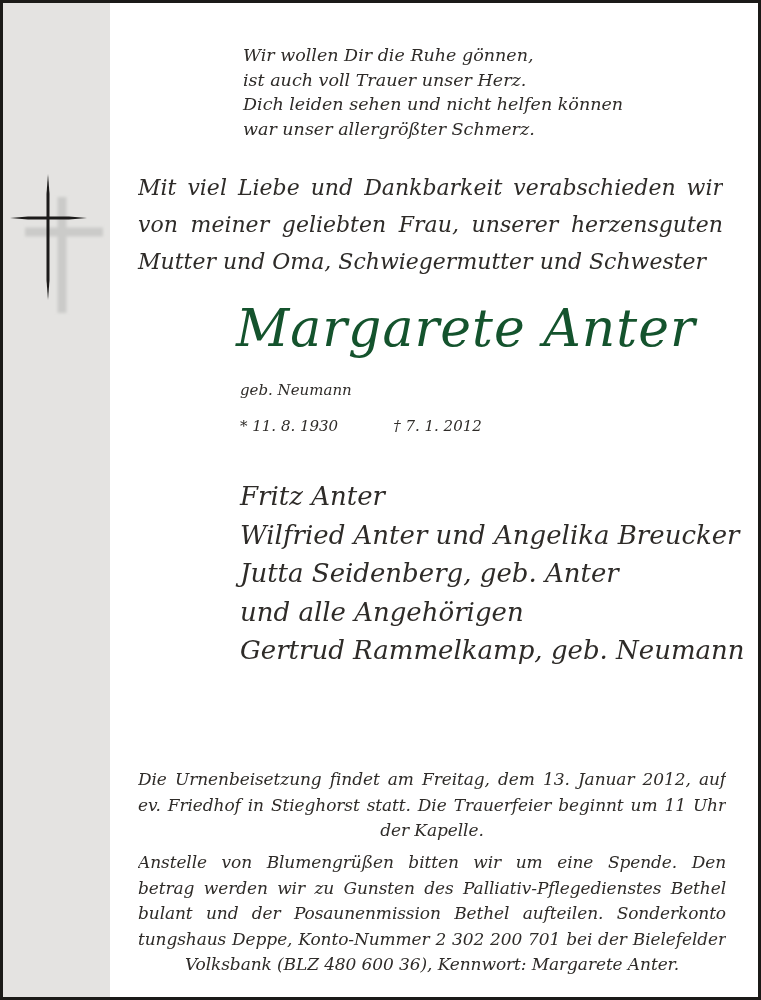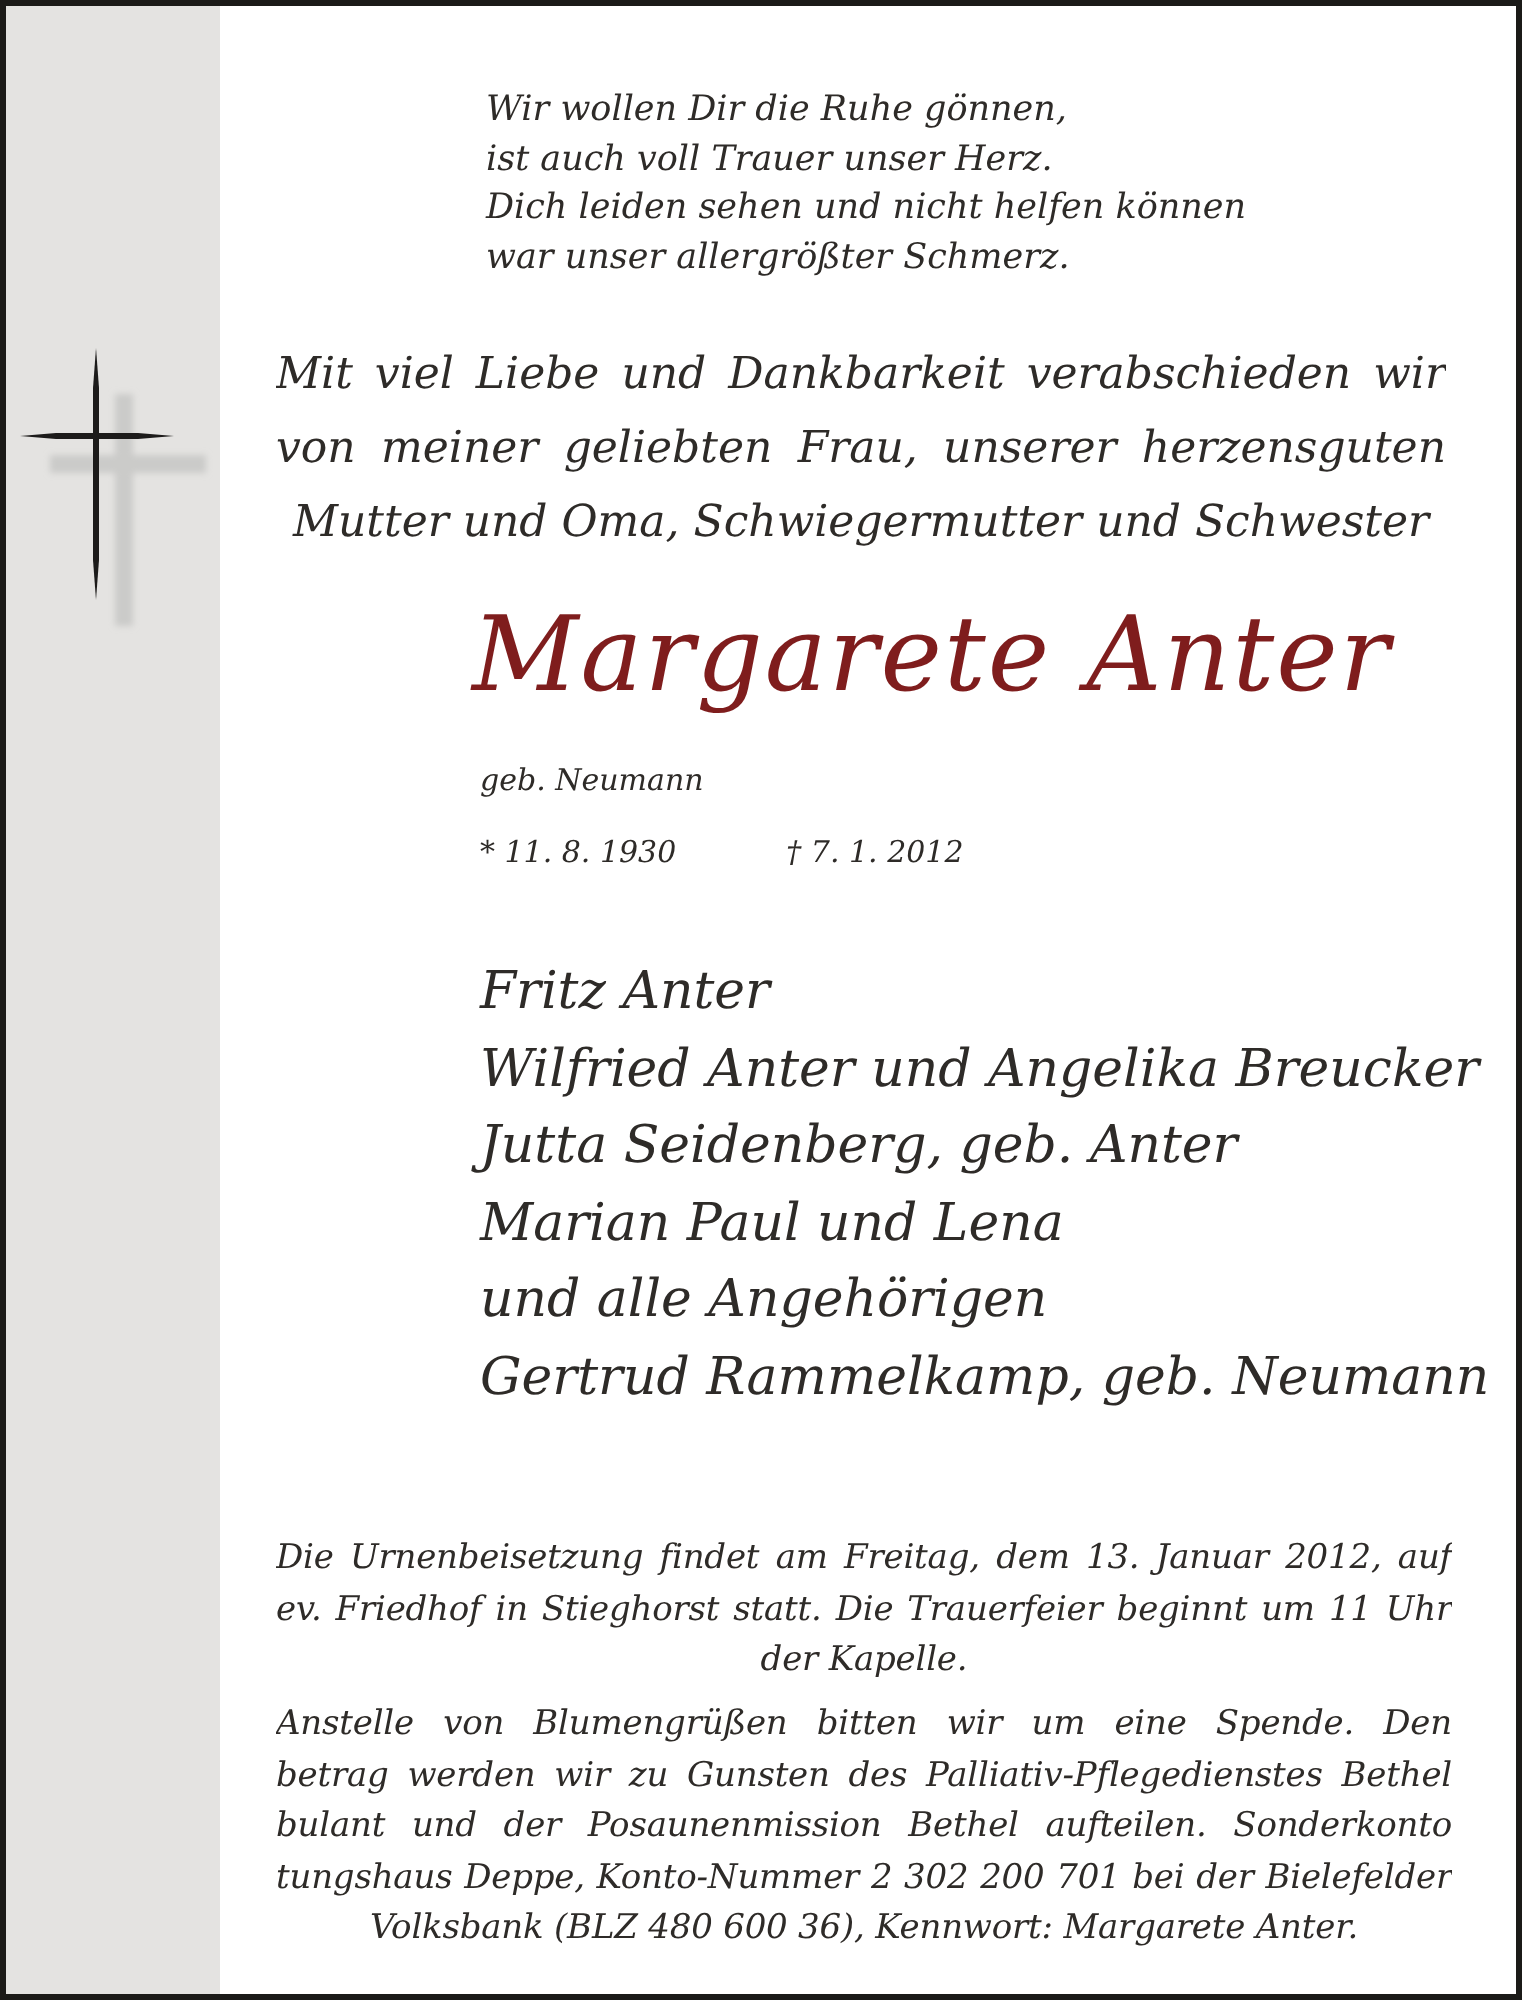--- a/index.html
+++ b/index.html
@@ -44,29 +44,29 @@
     font-size: 22px;
     line-height: 37px;
   }
   .jline {
     text-align: justify;
     text-align-last: justify;
     overflow: hidden;
     white-space: normal;
     max-height: 37px;
   }
-  .intro .plain { text-align: center; }
+  .intro .plain { text-align: left; }
   .deceased-name {
     position: absolute;
     left: 233px;
     top: 296px;
     font-size: 52px;
     line-height: 58px;
     letter-spacing: 1px;
-    color: #7f1d1d;
+    color: #14532d;
     white-space: nowrap;
   }
   .maiden-name {
     position: absolute;
     left: 237px;
     top: 372px;
     font-size: 15px;
     line-height: 30px;
     white-space: nowrap;
   }
@@ -149,21 +149,20 @@
   <div class="maiden-name">geb. Neumann</div>
 
   <div class="dates-line">
     <span class="birth">* 11. 8. 1930</span><span>† 7. 1. 2012</span>
   </div>
 
   <div class="mourners">
     <div>Fritz Anter</div>
     <div>Wilfried Anter und Angelika Breucker</div>
     <div>Jutta Seidenberg, geb. Anter</div>
-    <div>Marian Paul und Lena</div>
     <div>und alle Angehörigen</div>
     <div>Gertrud Rammelkamp, geb. Neumann</div>
   </div>
 
   <div class="funeral">
     <div class="jline">Die Urnenbeisetzung findet am Freitag, dem 13. Januar 2012, auf dem</div>
     <div class="jline">ev. Friedhof in Stieghorst statt. Die Trauerfeier beginnt um 11 Uhr in</div>
     <div class="plain">der Kapelle.</div>
   </div>
 

